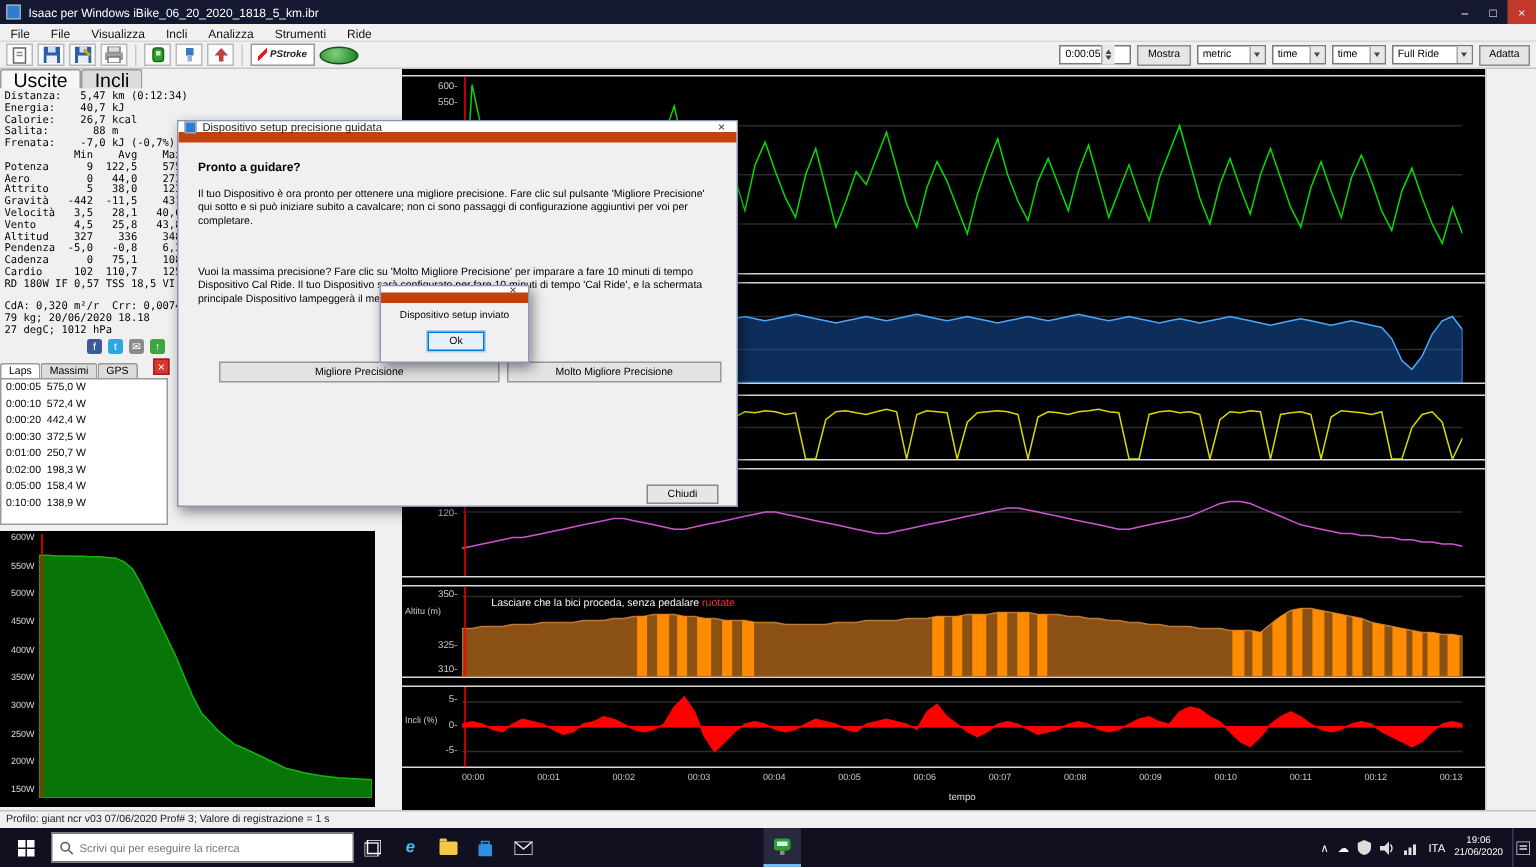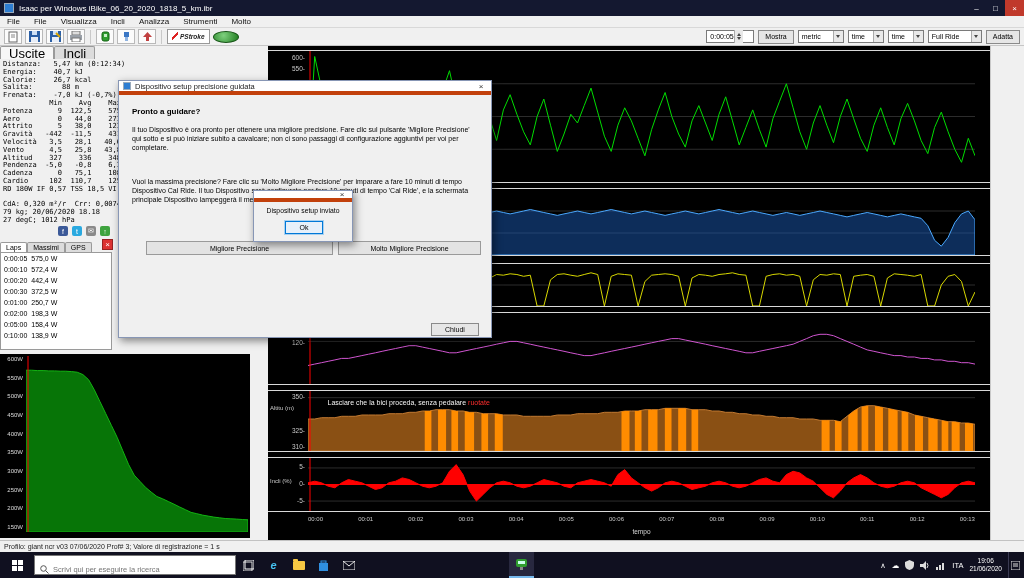--- a/index.html
+++ b/index.html
@@ -5,21 +5,21 @@
   *{margin:0;padding:0;box-sizing:border-box;font-family:"Liberation Sans",sans-serif}
   html,body{width:1024px;height:578px;overflow:hidden}
   #screen{position:relative;width:1024px;height:578px;background:#f0f0f0;overflow:hidden}
 
   
   #titlebar{position:absolute;left:0;top:0;width:1024px;height:16px;background:#141830;color:#fff;display:flex;align-items:center;font-size:8px;padding:0 0 0 4px;gap:5px}
   .app-ico{width:10px;height:10px;background:#2d7dd2;border:1px solid #9ab;display:inline-block}
   .win-controls{margin-left:auto;display:flex;height:16px}
   .win-btn{width:19px;height:16px;display:flex;align-items:center;justify-content:center;font-size:8px;color:#fff}
   .win-btn.close{background:#c0392b}
-  #menubar{position:absolute;left:0;top:16px;width:1024px;height:12px;background:#f0f0f0;border-bottom:1px solid #d8d8d8;display:flex;align-items:center;font-size:8px;color:#111}
+  #menubar{position:absolute;left:0;top:16px;width:1024px;height:12px;background:#f0f0f0;border-bottom:1px solid #d8d8d8;display:flex;align-items:flex-start;font-size:8px;color:#111}
   .menu-item{padding:0 7px;height:12px;display:flex;align-items:center}
   #toolbar{position:absolute;left:0;top:28px;width:1024px;height:18px;background:#f0f0f0;border-bottom:1px solid #c6c6c6;display:flex;align-items:center;gap:3px;padding:0 4px}
   .tbtn{width:18px;height:15px;border:1px solid #b9b9b9;background:#fbfbfb;display:flex;align-items:center;justify-content:center}
   .tsep{width:1px;height:14px;background:#c9c9c9;margin:0 2px}
   #pstroke{height:15px;border:1px solid #999;background:#fff;display:flex;align-items:center;padding:0 4px;font-size:6.5px;font-weight:bold;font-style:italic;color:#222;gap:2px}
   #pstroke .slash{width:6px;height:9px;background:linear-gradient(135deg,transparent 40%,#d22 40%,#d22 60%,transparent 60%)}
   #ibike-logo{width:26px;height:12px;border-radius:50%;background:radial-gradient(circle at 40% 35%,#7ed07e,#1d7a1d);border:1px solid #145214}
   .tb-right{margin-left:auto;display:flex;align-items:center;gap:4px}
   .spin{height:13px;border:1px solid #7a7a7a;background:#fff;display:flex;align-items:center;font-size:7px;padding-left:3px}
   .spin .arrows{width:9px;height:13px;border-left:1px solid #aaa;display:flex;flex-direction:column;align-items:center;justify-content:center;gap:1px;background:#e8e8e8}
@@ -60,37 +60,37 @@
   #warning .wr{color:#ff2d2d}
   #xaxis-labels{position:absolute;left:40px;top:470px;width:667px;display:flex;justify-content:space-between;font-size:6px;color:#c9c9c9}
   #xaxis-title{position:absolute;left:40px;top:482px;width:667px;text-align:center;font-size:6.5px;color:#d9d9d9}
 
   
   #statusbar{position:absolute;left:0;top:540px;width:1024px;height:12px;background:#f0f0f0;border-top:1px solid #c2c2c2;display:flex;align-items:center;font-size:7px;color:#222;padding-left:4px}
 
   
   .dlg{position:absolute;background:#f0f0f0;border:1px solid #8796b5;box-shadow:2px 3px 8px rgba(0,0,0,.45)}
   #dlg1{left:118px;top:80px;width:374px;height:258px;z-index:50}
-  .dlg-tb{height:14px;background:#fff;display:flex;align-items:center;gap:4px;padding-left:4px;font-size:7.5px;color:#222;border-bottom:4px solid #c2410c}
+  .dlg-tb{height:14px;background:#fff;display:flex;align-items:center;gap:4px;padding-left:4px;font-size:7.5px;color:#222;border-bottom:7px solid #c2410c}
   .dlg-x{margin-left:auto;width:20px;height:14px;display:flex;align-items:center;justify-content:center;font-size:8px;color:#333}
   #dlg1 .heading{position:absolute;left:13px;top:26px;font-size:8px;font-weight:bold;color:#000}
   #dlg1 .para{position:absolute;left:13px;width:348px;font-size:7px;line-height:9px;color:#000}
   .big-btn{position:absolute;height:14px;border:1px solid #9a9a9a;background:#e3e3e3;font-size:7px;display:flex;align-items:center;justify-content:center}
   #chiudi{position:absolute;left:312px;top:242px;width:48px;height:13px;border:1px solid #8a8a8a;background:#e6e6e6;font-size:7px;display:flex;align-items:center;justify-content:center}
   #dlg2{left:253px;top:190px;width:100px;height:52px;z-index:60}
   #dlg2 .dlg-tb{height:11px}
   #dlg2 .msg{position:absolute;left:0;top:16px;width:100%;text-align:center;font-size:6.8px;color:#000}
   #ok-btn{position:absolute;left:31px;top:30px;width:38px;height:13px;background:#e6f0fa;border:1px solid #0078d7;box-shadow:0 0 0 1px #a9d1f0;font-size:7px;display:flex;align-items:center;justify-content:center}
 
   
   #taskbar{position:absolute;left:0;top:552px;width:1024px;height:26px;background:#101020;display:flex;align-items:center;color:#fff}
   #start{width:34px;height:26px;display:flex;align-items:center;justify-content:center}
   .winlogo{display:grid;grid-template-columns:5px 5px;grid-template-rows:5px 5px;gap:1px}
   .winlogo div{background:#fff}
-  #tb-search{width:202px;height:20px;background:#fff;border:1px solid #777;display:flex;align-items:flex-end;gap:4px;padding:0 5px}
+  #tb-search{width:202px;height:20px;background:#fff;border:1px solid #777;display:flex;align-items:center;gap:4px;padding:0 5px}
   #tb-search input{border:none;outline:none;font-size:7.5px;color:#444;width:170px;background:transparent;font-family:"Liberation Sans",sans-serif}
   .tb-icon{width:25px;height:26px;display:flex;align-items:center;justify-content:center;font-size:11px}
   .tb-icon.active{background:#28283f;border-bottom:2px solid #76b9ed}
   .folder{width:12px;height:9px;background:#f7c843;border-radius:1px;position:relative}
   .folder:before{content:"";position:absolute;left:0;top:-2px;width:5px;height:2px;background:#f7c843;border-radius:1px 1px 0 0}
   #tray{margin-left:auto;display:flex;align-items:center;gap:6px;font-size:7.5px;padding-right:2px}
   #clock{text-align:center;font-size:6.5px;line-height:8px}
   #notif{width:14px;height:26px;border-left:1px solid #3a3a52;display:flex;align-items:center;justify-content:center}
 </style>
 </head>
@@ -110,21 +110,21 @@
 
   <div id="menubar">
     <div style="display:flex">
 
     <span class="menu-item">File</span>
         <span class="menu-item">File</span>
         <span class="menu-item">Visualizza</span>
         <span class="menu-item">Incli</span>
         <span class="menu-item">Analizza</span>
         <span class="menu-item">Strumenti</span>
-        <span class="menu-item">Molto</span>
+        <span class="menu-item">Ride</span>
       </div>
   </div>
 
   <div id="toolbar">
     <span class="tbtn">
       <svg width="10" height="12">
           <rect x="1" y="1" width="8" height="10" fill="#fff" stroke="#666"></rect>
           <line x1="3" y1="4" x2="7" y2="4" stroke="#888"></line>
           <line x1="3" y1="6" x2="7" y2="6" stroke="#888"></line>
         </svg>

